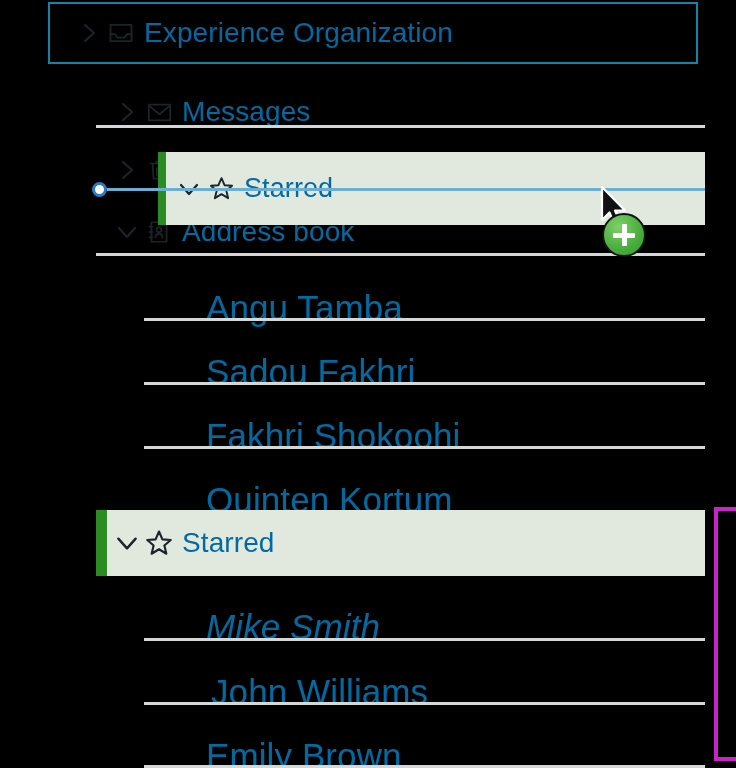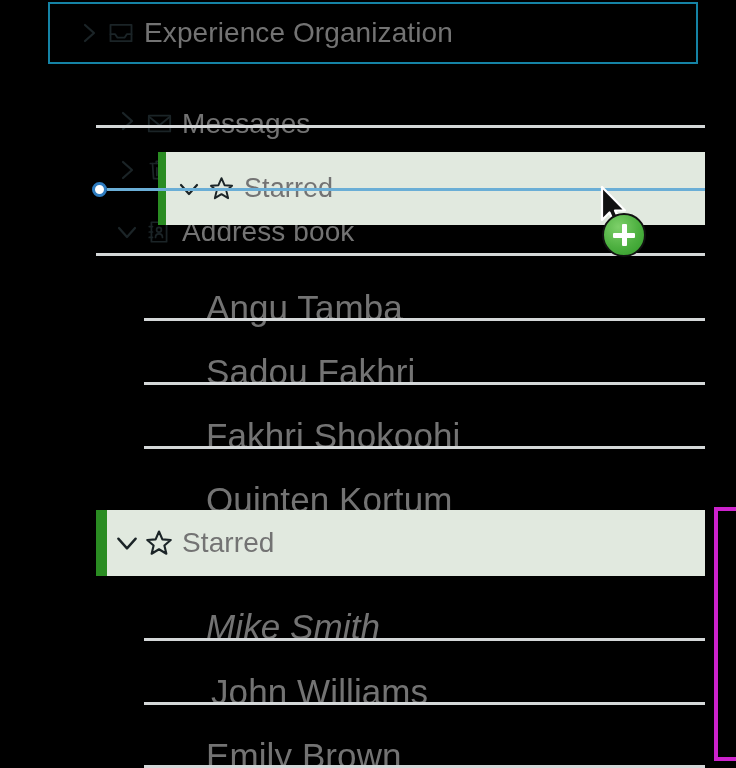--- a/index.html
+++ b/index.html
@@ -47,21 +47,21 @@
     align-items: center;
     justify-content: center;
     margin-right: 8px;
   }
   .ic svg { display: block; }
 
   .label {
     font-size: 28px;
     font-weight: 400;
     letter-spacing: 0.1px;
-    color: #737373;
+    color: #0369a1;
     line-height: 1;
   }
 
   .label.sub { font-size: 35px; margin-top: 18px; }
 
   
   #root-node {
     left: 48px;
     top: 2px;
     width: 650px;
@@ -187,21 +187,21 @@
     </span>
     <span class="ic">
       <svg width="28" height="28" viewBox="0 0 24 24" fill="none" stroke="#1b2427" stroke-width="1.6" stroke-linecap="round" stroke-linejoin="round">
         <path d="M3 5h18v14H3z"></path>
           <path d="M3 13h4l2 3h6l2-3h4"></path>
       </svg>
     </span>
     <span class="label">Experience Organization</span>
   </div>
 
-  <div class="row" style="left:110px; top:74px;align-items:flex-end;">
+  <div class="row" style="left:110px; top:80px;">
     <span class="chev">
       <svg width="24" height="24" viewBox="0 0 24 24" fill="none" stroke="#1b2427" stroke-width="2.2" stroke-linecap="round" stroke-linejoin="round">
           <polyline points="8,4 17,12 8,20"></polyline>
         </svg>
     </span>
     <span class="ic">
       <svg width="27" height="27" viewBox="0 0 24 24" fill="none" stroke="#1b2427" stroke-width="1.6" stroke-linecap="round" stroke-linejoin="round">
         <rect x="2.5" y="5" width="19" height="14"></rect>
           <polyline points="2.5,5.8 12,13.5 21.5,5.8"></polyline>
       </svg>

